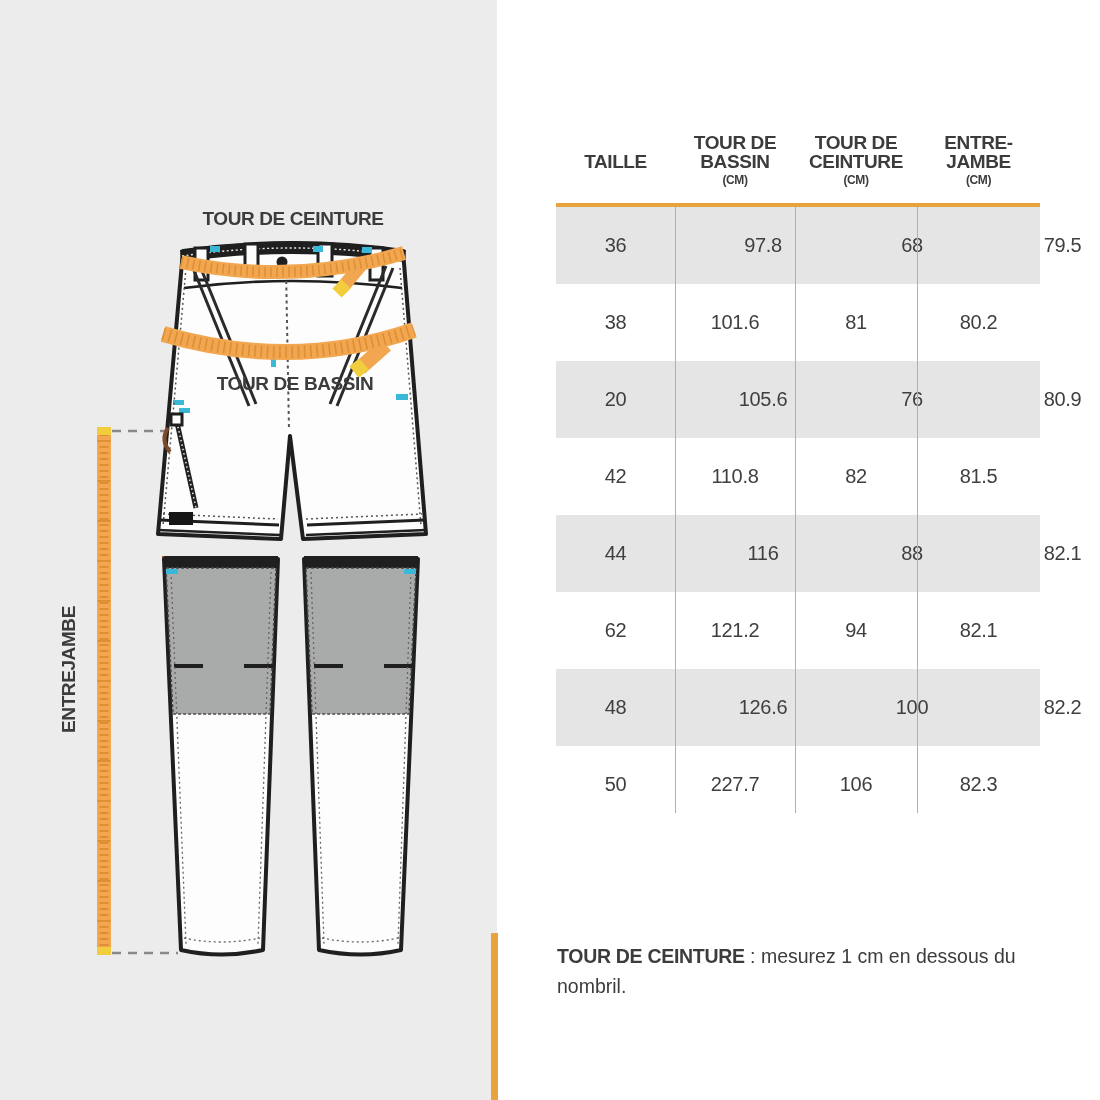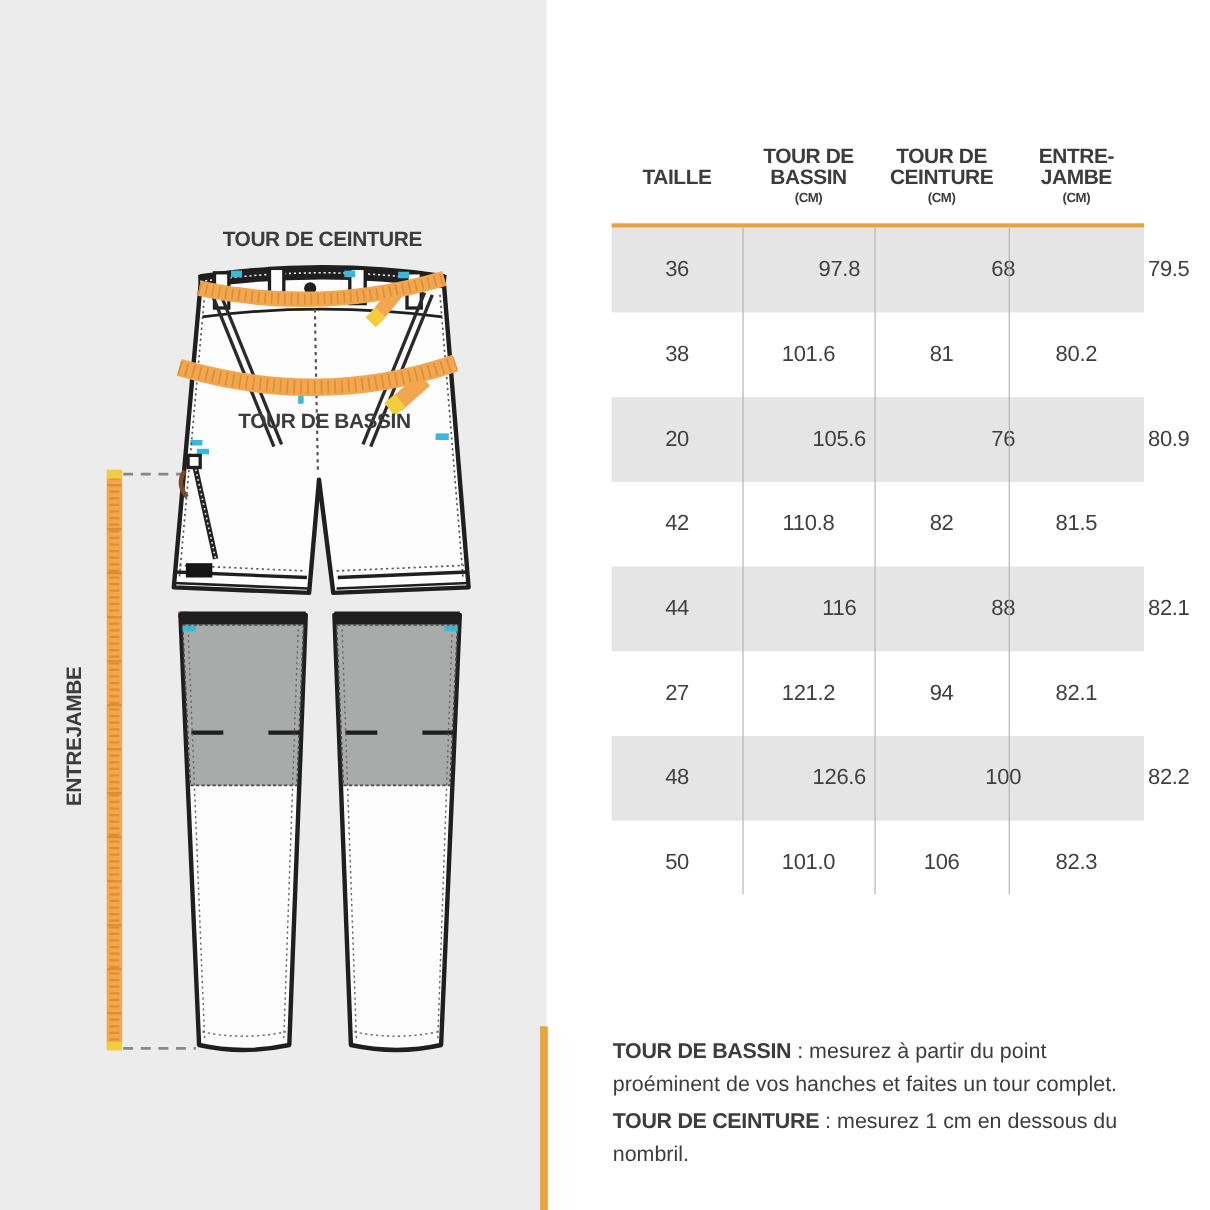--- a/index.html
+++ b/index.html
@@ -214,38 +214,37 @@
         <span>82</span>
         <span>81.5</span>
     </div>
     <div class="trow alt">
       <span>44</span>
         <span>116</span>
         <span>88</span>
         <span>82.1</span>
     </div>
     <div class="trow">
-      <span>27</span>
+      <span>62</span>
         <span>121.2</span>
         <span>94</span>
         <span>82.1</span>
     </div>
     <div class="trow alt">
       <span>48</span>
         <span>126.6</span>
         <span>100</span>
         <span>82.2</span>
     </div>
     <div class="trow">
       <span>50</span>
-        <span>101.0</span>
+        <span>227.7</span>
         <span>106</span>
         <span>82.3</span>
     </div>
   </div>
 </div>
 
 <div class="notes">
-  <p><span class="term">TOUR DE BASSIN</span><span> : mesurez à partir du point proéminent de vos hanches et faites un tour complet.</span></p>
   <p><span class="term">TOUR DE CEINTURE</span><span> : mesurez 1 cm en dessous du nombril.</span></p>
 </div>
 
 <div class="accent-vbar"></div>
 
 </body></html>

